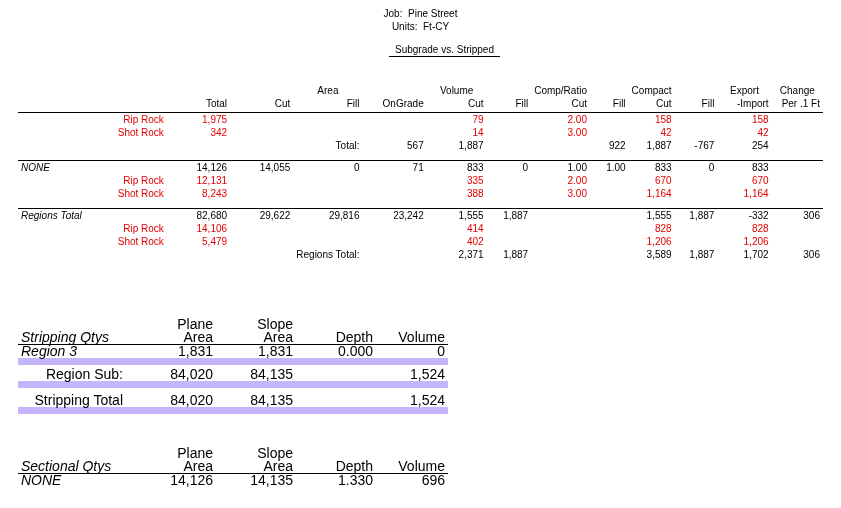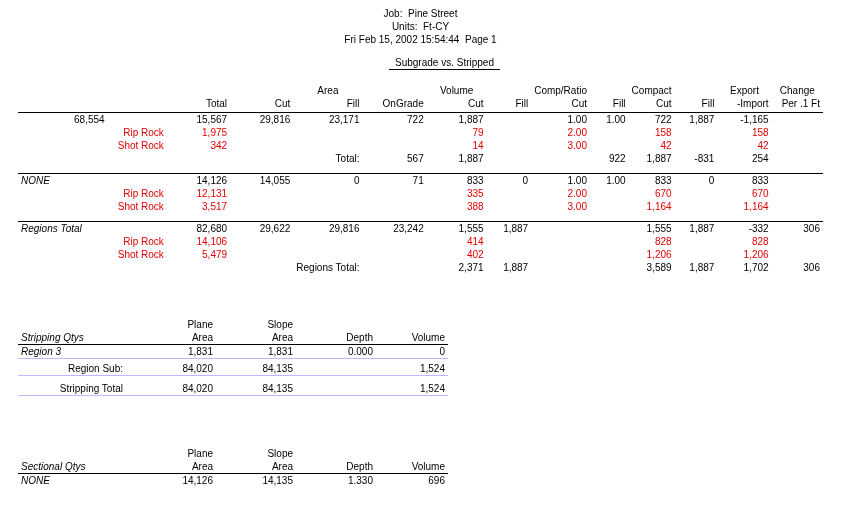--- a/index.html
+++ b/index.html
@@ -81,49 +81,48 @@
   col.c8 { width: 44px; }   
   col.c9 { width: 40px; }   
   col.c10 { width: 44px; }  
   col.c11 { width: 44px; }  
   col.c12 { width: 56px; }  
   col.c13 { width: 52px; }  
 
   
   .qty-table {
     position: absolute;
-    font-size: 10px;
+    font-size: 14px;
   }
   .qty-table table { border-collapse: collapse; width: 100%; }
   .qty-table td {
     padding: 0 3px;
     line-height: 13px;
     white-space: nowrap;
     vertical-align: bottom;
   }
   .underline-cell { border-bottom: 1px solid #000; margin-left: 40px; }
-  .underline-row td { border-bottom: 1px solid #c4b5fd; }
+  .underline-row td { border-bottom: 7px solid #c4b5fd; }
   col.q0 { width: 108px; }
   col.q1 { width: 90px; }
   col.q2 { width: 80px; }
   col.q3 { width: 80px; }
   col.q4 { width: 72px; }
 
   .stripping { left: 18px; top: 318px; width: 430px; }
   .sectional { left: 18px; top: 447px; width: 430px; }
 </style>
 </head>
 <body>
 
 <div class="page">
 
   <div class="doc-header">
     <div>Job:  Pine Street</div>
     <div>Units:  Ft-CY</div>
-    <div>Fri Feb 15, 2002 15:54:44  Page 1</div>
   </div>
 
   <div class="report-title">
     <span>Subgrade vs. Stripped</span>
   </div>
 
   <div class="main-table">
     <table class="grid">
       <colgroup>
         <col class="c0">
@@ -173,36 +172,20 @@
           <td class="num">Fill</td>
           <td class="num">Cut</td>
           <td class="num">Fill</td>
           <td class="num">-Import</td>
           <td class="num">Per .1 Ft</td>
         </tr>
         <tr class="rule-top">
           <td colspan="14"></td>
         </tr>
 
-        <tr>
-          <td class="num">68,554</td>
-          <td class="rowlab red"></td>
-          <td class="num">15,567</td>
-          <td class="num">29,816</td>
-          <td class="num">23,171</td>
-          <td class="num">722</td>
-          <td class="num">1,887</td>
-          <td class="num"></td>
-          <td class="num">1.00</td>
-          <td class="num">1.00</td>
-          <td class="num">722</td>
-          <td class="num">1,887</td>
-          <td class="num">-1,165</td>
-          <td class="num"></td>
-        </tr>
 
         <tr>
           <td class="num"></td>
           <td class="rowlab red">Rip Rock</td>
           <td class="num red">1,975</td>
           <td class="num red"></td>
           <td class="num red"></td>
           <td class="num red"></td>
           <td class="num red">79</td>
           <td class="num red"></td>
@@ -236,21 +219,21 @@
           <td class="rowlab"></td>
           <td class="num"></td>
           <td class="num"></td>
           <td class="num">Total:</td>
           <td class="num">567</td>
           <td class="num">1,887</td>
           <td class="num"></td>
           <td class="num"></td>
           <td class="num">922</td>
           <td class="num">1,887</td>
-          <td class="num">-831</td>
+          <td class="num">-767</td>
           <td class="num">254</td>
           <td class="num"></td>
         </tr>
         <tr class="sp">
             <td colspan="14"></td>
           </tr>
         <tr class="rule-top">
           <td colspan="14"></td>
         </tr>
 
@@ -284,21 +267,21 @@
           <td class="num red"></td>
           <td class="num red">670</td>
           <td class="num red"></td>
           <td class="num red">670</td>
           <td class="num red"></td>
         </tr>
 
         <tr>
           <td class="num"></td>
           <td class="rowlab red">Shot Rock</td>
-          <td class="num red">3,517</td>
+          <td class="num red">8,243</td>
           <td class="num red"></td>
           <td class="num red"></td>
           <td class="num red"></td>
           <td class="num red">388</td>
           <td class="num red"></td>
           <td class="num red">3.00</td>
           <td class="num red"></td>
           <td class="num red">1,164</td>
           <td class="num red"></td>
           <td class="num red">1,164</td>

